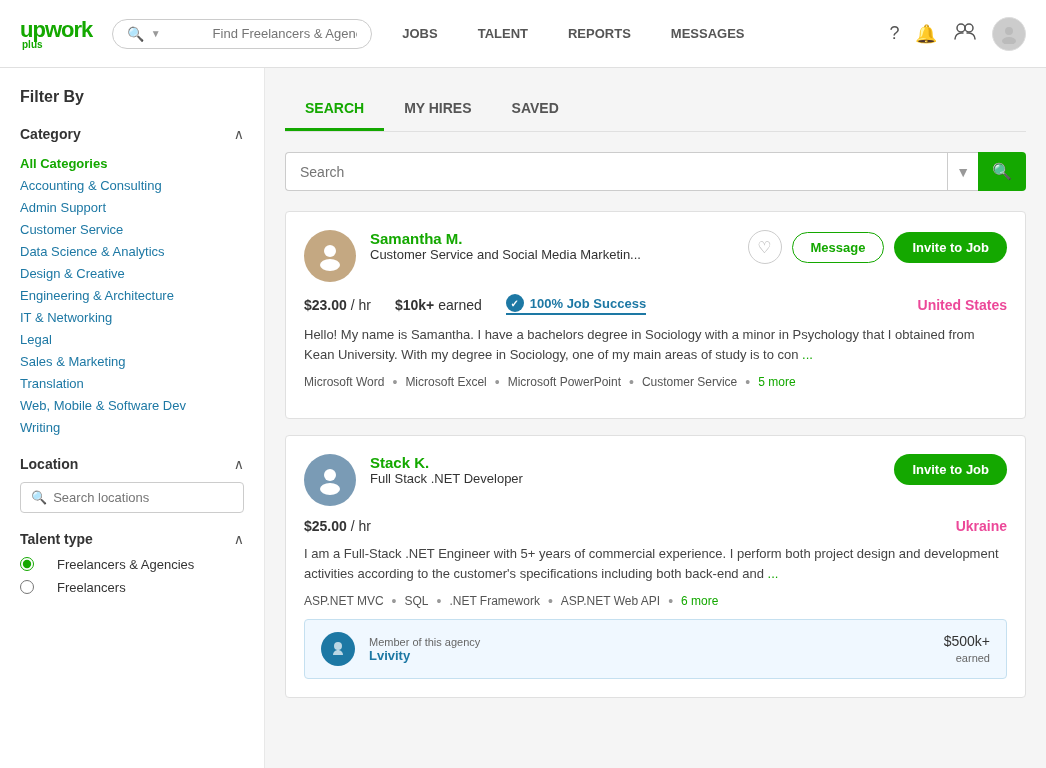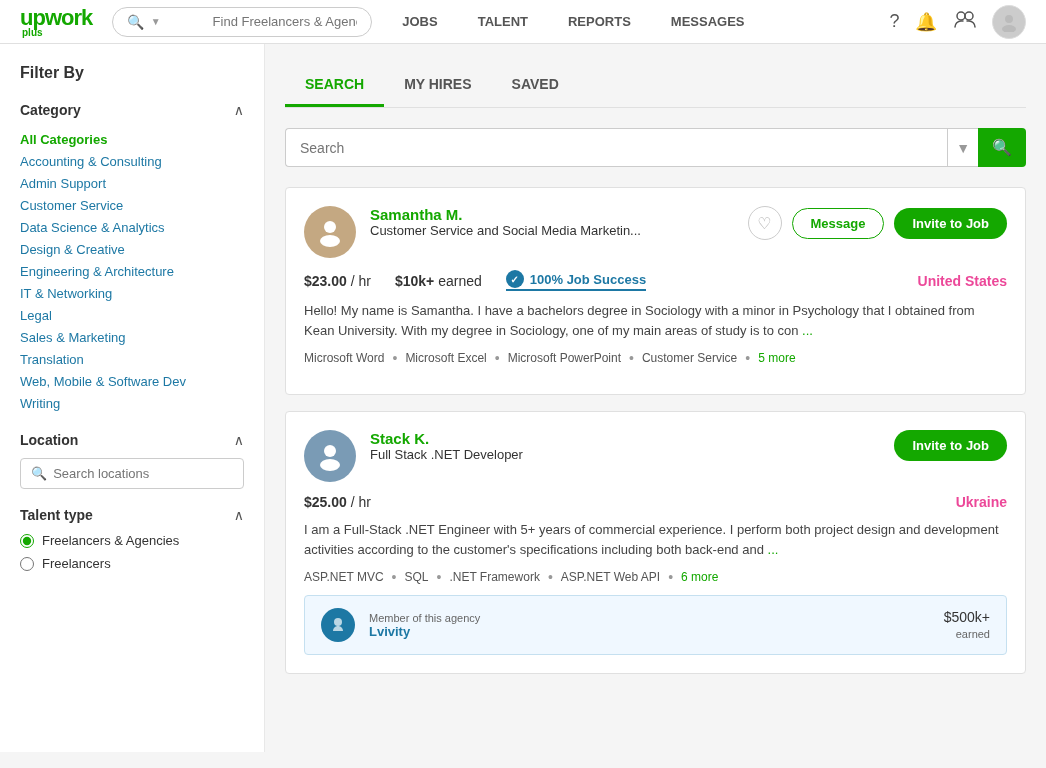--- a/index.html
+++ b/index.html
@@ -1,19 +1,19 @@
 <!DOCTYPE html>
 <html><head>
   <meta charset="utf-8">
   <style>
     * { box-sizing: border-box; margin: 0; padding: 0; }
     body { font-family: 'Helvetica Neue', Arial, sans-serif; font-size: 14px; background: #f5f5f5; color: #333; }
 
     
-    .header { background: #fff; border-bottom: 1px solid #e0e0e0; display: flex; align-items: center; padding: 0 20px; height: 44px; gap: 20px; }
+    .header { background: #fff; border-bottom: 1px solid #e0e0e0; display: flex; align-items: center; padding: 0 20px; height: 68px; gap: 20px; }
     .logo { display: flex; flex-direction: column; align-items: flex-start; }
     .logo-upwork { color: #14a800; font-size: 22px; font-weight: 800; letter-spacing: -1px; }
     .logo-plus { color: #14a800; font-size: 10px; font-weight: 600; margin-top: -4px; margin-left: 2px; }
     .search-bar { display: flex; align-items: center; border: 1px solid #ccc; border-radius: 20px; padding: 6px 14px; gap: 6px; flex: 0 0 260px; background: #fff; }
     .search-bar input { border: none; outline: none; font-size: 13px; color: #999; width: 100%; padding-left: 46px; }
     .search-bar .search-icon { color: #14a800; font-size: 14px; }
     .search-bar .dropdown-arrow { color: #999; font-size: 10px; }
     .nav { display: flex; align-items: center; gap: 40px; margin-left: 10px; }
     .nav a { text-decoration: none; color: #555; font-size: 13px; font-weight: 600; }
     .header-icons { display: flex; align-items: center; gap: 16px; margin-left: auto; }
@@ -36,21 +36,21 @@
     .category-list li { padding: 3px 0; }
     .category-list li a { text-decoration: none; color: #1d78a4; font-size: 13px; }
     .category-list li.active a { color: #14a800; font-weight: 700; }
 
     .location-search { display: flex; align-items: center; border: 1px solid #ccc; border-radius: 4px; padding: 7px 10px; gap: 6px; }
     .location-search input { border: none; outline: none; font-size: 13px; color: #999; width: 100%; }
     .location-search .loc-icon { color: #14a800; font-size: 13px; }
 
     .talent-type-section { margin-top: 18px; }
     .radio-group { display: flex; flex-direction: column; gap: 8px; }
-    .radio-item { display: flex; align-items: center; gap: 8px; font-size: 13px; cursor: pointer; }
+    .radio-item { display: flex; align-items: flex-start; gap: 23px; font-size: 13px; cursor: pointer; }
     .radio-item input[type="radio"] { accent-color: #14a800; width: 14px; height: 14px; }
 
     
     .main { flex: 1; padding: 20px; }
 
     
     .tabs { display: flex; gap: 0; border-bottom: 1px solid #e0e0e0; margin-bottom: 20px; }
     .tab { padding: 12px 20px; cursor: pointer; font-size: 14px; font-weight: 600; color: #555; border-bottom: 3px solid transparent; text-decoration: none; }
     .tab.active { color: #14a800; border-bottom: 3px solid #14a800; }
 

